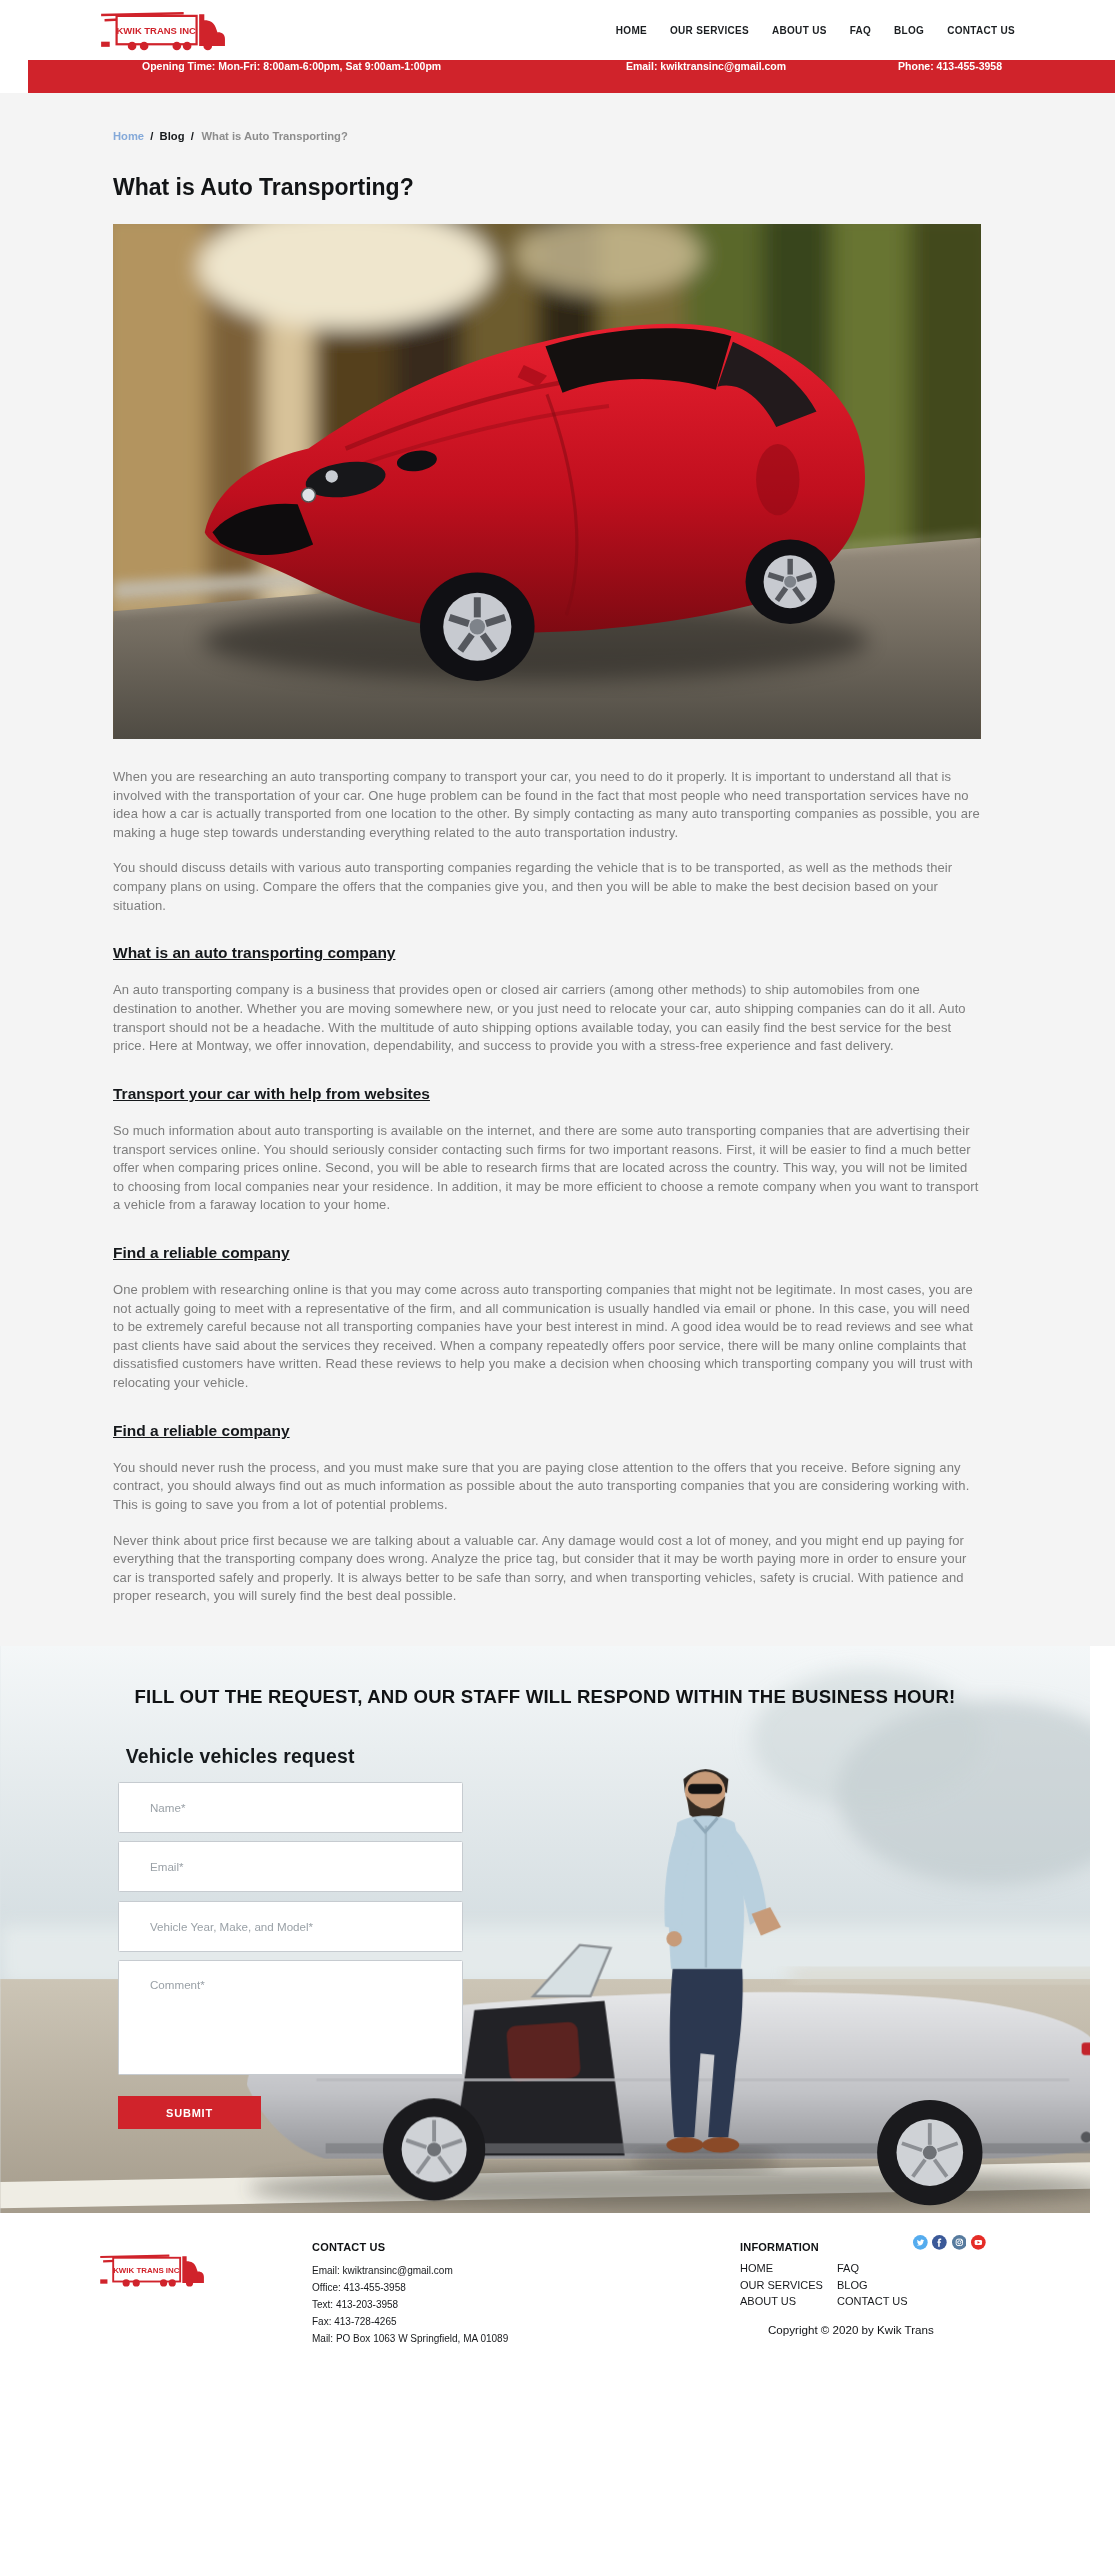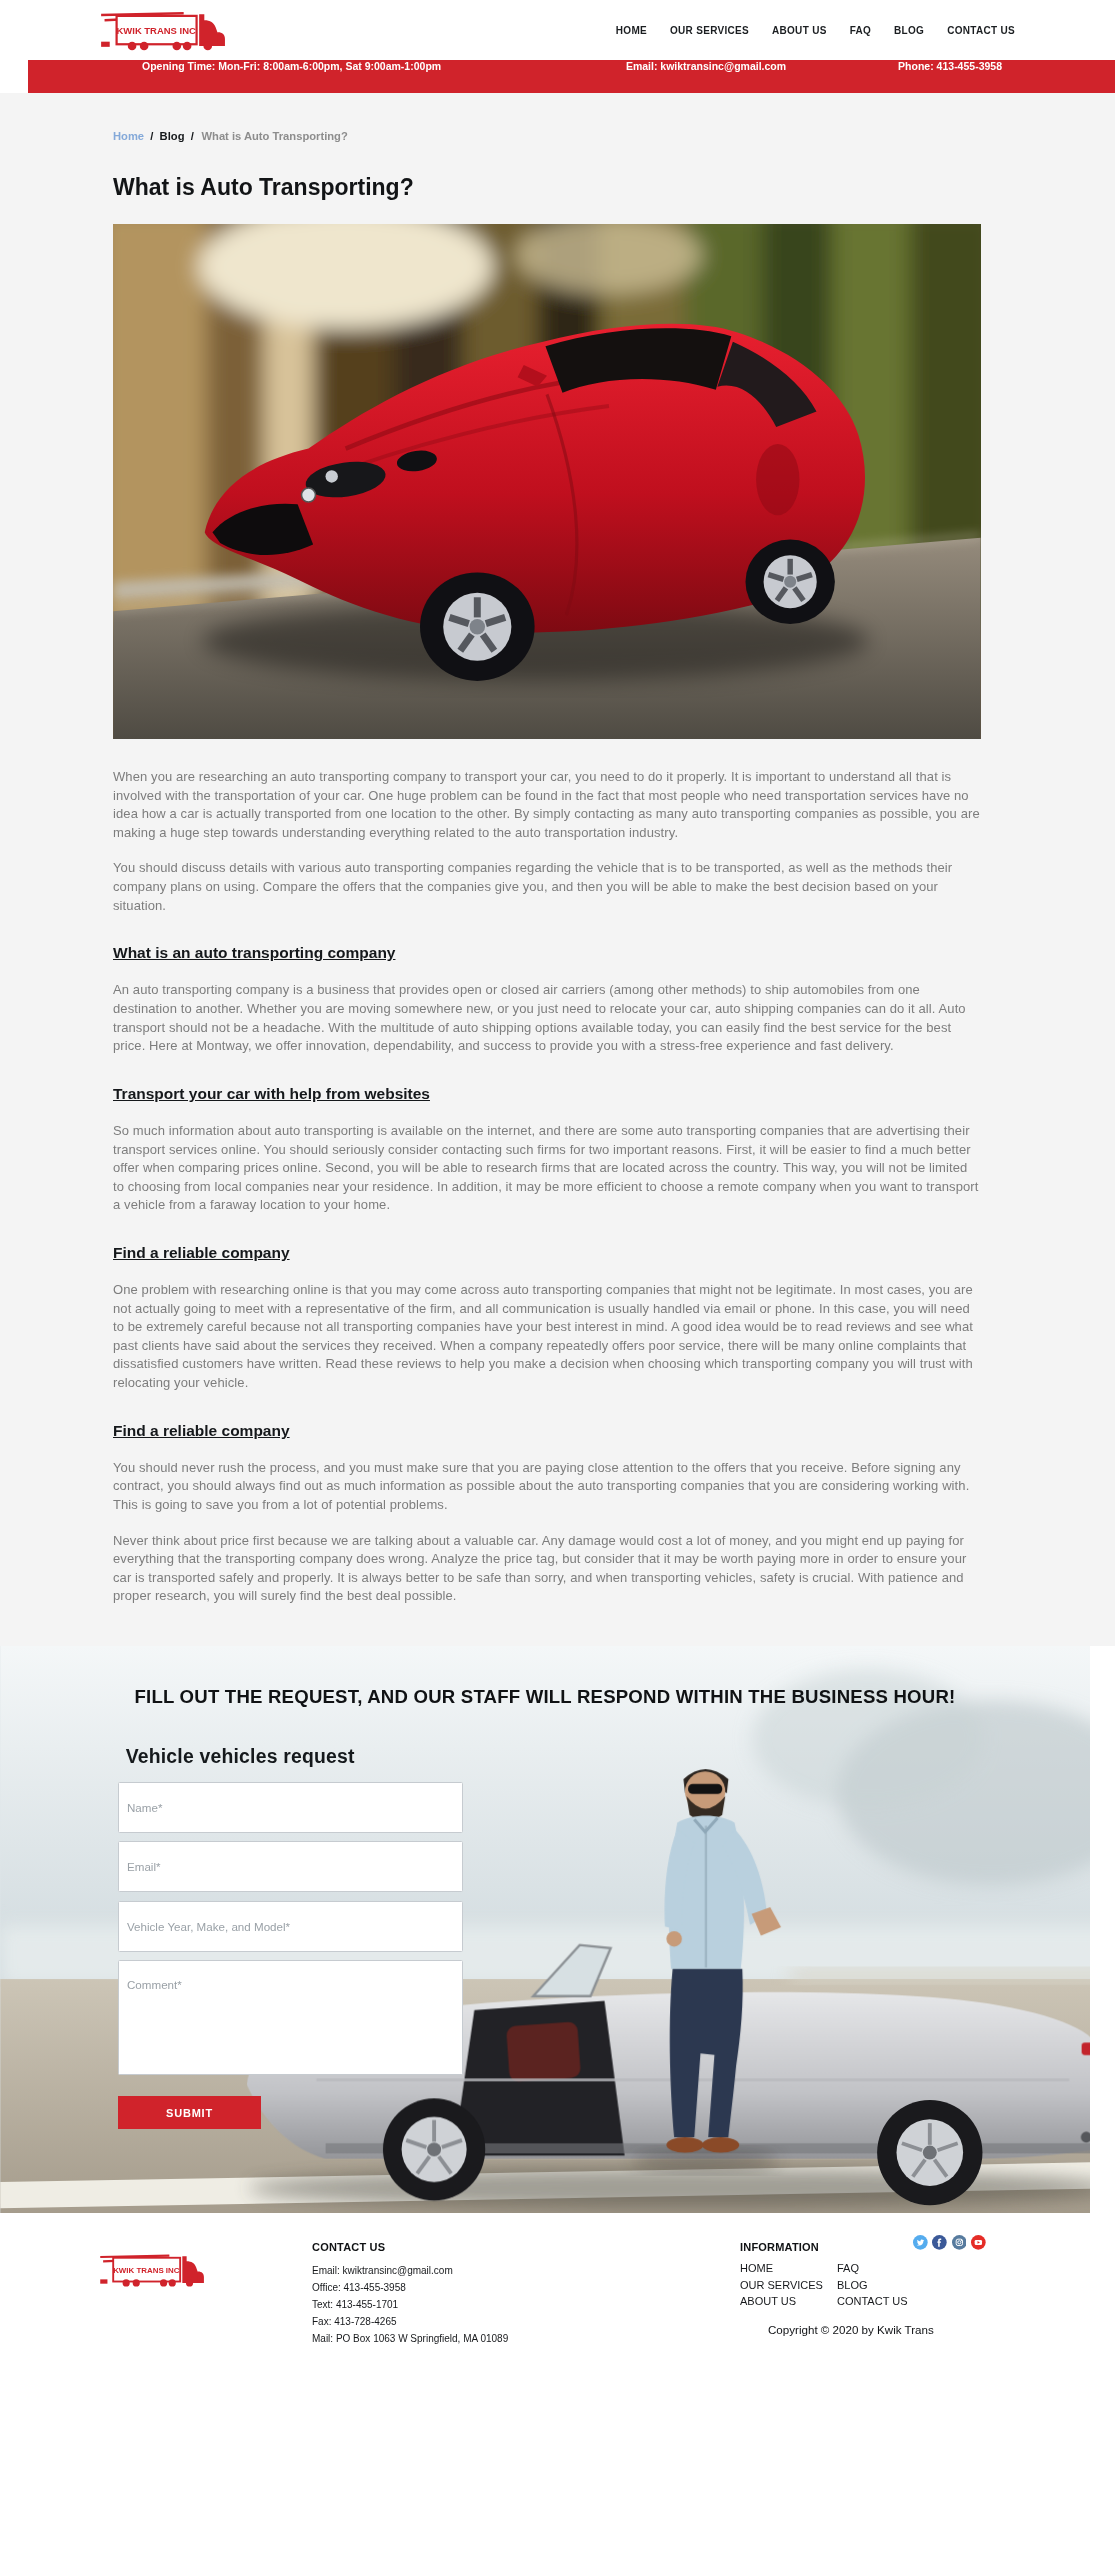--- a/index.html
+++ b/index.html
@@ -73,21 +73,21 @@
   .request-banner{
     position:absolute;top:40px;left:0;width:100%;text-align:center;z-index:2;
     font-size:18.6px;font-weight:700;letter-spacing:0.2px;color:#101214;margin:0;
   }
   .request-form{position:absolute;left:118px;top:99px;z-index:2;width:345px;}
   .form-title{
     margin:0 7.7px 14px;font-size:19.4px;font-weight:700;color:#15191c;letter-spacing:0.2px;
   }
   .field{
     display:block;width:345px;height:51px;margin-bottom:8.5px;background:#fff;
-    border:0.8px solid #c6cbd0;border-radius:1.5px;padding:0 8px;font-size:11.6px;
+    border:0.8px solid #c6cbd0;border-radius:1.5px;padding:0 31px;font-size:11.6px;
     color:#333;font-family:"Liberation Sans",sans-serif;outline:none;
   }
   textarea.field{height:115px;padding-top:17px;resize:none;}
   .field::placeholder{color:#9aa1a7;}
   .submit-btn{
     margin-top:12.4px;width:143px;height:33px;background:var(--red);color:#fff;
     border:none;font-size:11px;font-weight:700;letter-spacing:0.8px;cursor:pointer;
     font-family:"Liberation Sans",sans-serif;
   }
 
@@ -388,21 +388,21 @@
         <circle cx="102" cy="43" r="5" fill="#d0232b"></circle>
         <circle cx="126" cy="43" r="5" fill="#d0232b"></circle>
       </svg>
     </div>
 
     <div class="f-contact">
       <div class="f-heading">CONTACT US</div>
       <div class="f-lines">
         <div>Email: kwiktransinc@gmail.com</div>
         <div>Office: 413-455-3958</div>
-        <div>Text: 413-455-1701</div>
+        <div>Text: 413-203-3958</div>
         <div>Fax: 413-728-4265</div>
         <div>Mail: PO Box 1063 W Springfield, MA 01089</div>
       </div>
     </div>
 
     <div class="f-info">
       <div class="f-heading">INFORMATION</div>
       <div class="f-links">
         <span class="f-link">HOME</span>
         <span class="f-link">OUR SERVICES</span>

